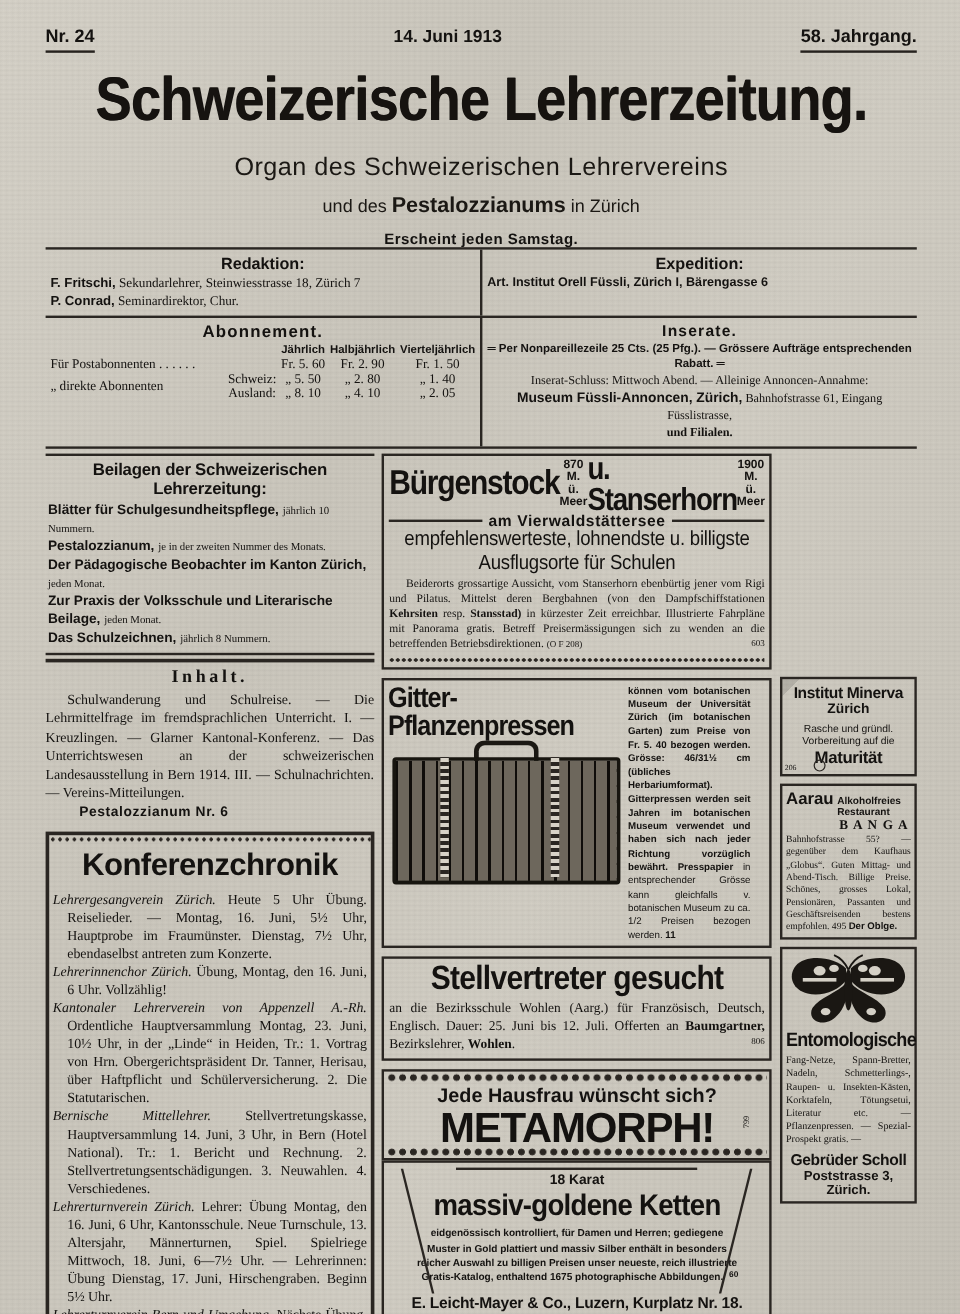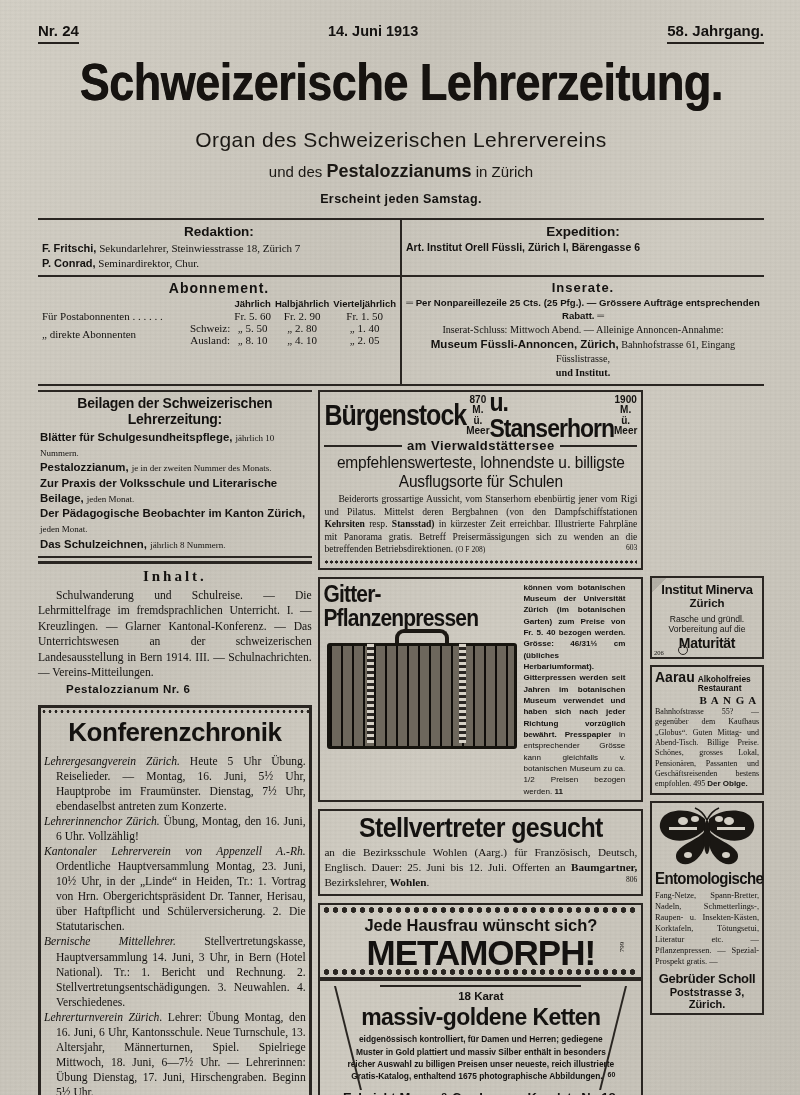--- a/index.html
+++ b/index.html
@@ -44,21 +44,21 @@
     transform:scaleY(1.14);
     transform-origin:center top;
     text-shadow:0.6px 0 0 #161310;
   }
   .subt1{text-align:center;font-family:"Liberation Sans", sans-serif;font-size:21px;margin-top:26px;letter-spacing:0.4px;color:#1b1814;}
   .subt2{text-align:center;font-family:"Liberation Sans", sans-serif;font-size:15px;margin-top:9px;color:#1b1814;}
   .subt2 b{font-size:18px;}
   .subt3{text-align:center;font-family:"Liberation Sans", sans-serif;font-size:12.5px;font-weight:bold;margin-top:10px;letter-spacing:0.4px;}
 
   
-  .redbox{margin-top:12px;border-top:2.5px solid #2a2622;border-bottom:2.5px solid #2a2622;display:flex;}
+  .redbox{margin-top:0;border-top:2.5px solid #2a2622;border-bottom:2.5px solid #2a2622;display:flex;}
   .redbox .half{flex:1;padding:4px 4px 5px;}
   .redbox .half.left{border-right:2px solid #2a2622;}
   .hd{font-family:"Liberation Sans", sans-serif;font-weight:bold;font-size:13.5px;text-align:center;margin-bottom:2px;}
   .redline{font-size:11px;line-height:1.32;}
   .redline b{font-family:"Liberation Sans", sans-serif;font-size:11px;}
 
   
   .abobox{display:flex;border-bottom:2.5px solid #2a2622;}
   .abobox .left{width:50%;padding:3px 2px 4px;border-right:2px solid #2a2622;}
   .abobox .right{width:50%;padding:3px 2px 4px;}
@@ -258,34 +258,34 @@
           </table>
     </div>
     <div class="right">
       <div class="hd" style="font-size:13px;letter-spacing:1px">Inserate.</div>
       <div class="insline b1">═ <span>Per Nonpareillezeile 25 Cts. (25 Pfg.).  —  Grössere Aufträge entsprechenden Rabatt.</span> ═</div>
       <div class="insline b2">Inserat-Schluss: Mittwoch Abend. — Alleinige Annoncen-Annahme:</div>
       <div class="insline b3">
         <b>Museum Füssli-Annoncen, Zürich,</b>
         <span>Bahnhofstrasse 61, Eingang Füsslistrasse,</span>
       </div>
-      <div class="insline b3 bold">und Institut.</div>
+      <div class="insline b3 bold">und Filialen.</div>
     </div>
   </div>
 
   <div class="cols">
 
     <div class="col1">
 
       <div class="beil">
         <h3>Beilagen der Schweizerischen Lehrerzeitung:</h3>
         <p><span>Blätter für Schulgesundheitspflege,</span> <span class="sm">jährlich 10 Nummern.</span></p>
         <p><span>Pestalozzianum,</span> <span class="sm">je in der zweiten Nummer des Monats.</span></p>
+        <p><span>Der Pädagogische Beobachter im Kanton Zürich,</span> <span class="sm">jeden Monat.</span></p>
         <p><span>Zur Praxis der Volksschule und Literarische Beilage,</span> <span class="sm">jeden Monat.</span></p>
-        <p><span>Der Pädagogische Beobachter im Kanton Zürich,</span> <span class="sm">jeden Monat.</span></p>
         <p><span>Das Schulzeichnen,</span> <span class="sm">jährlich 8 Nummern.</span></p>
       </div>
 
       <div class="inhalt">
         <h3>Inhalt.</h3>
         <p>Schulwanderung und Schulreise. — Die Lehrmittelfrage im fremdsprachlichen Unterricht. I. — Kreuzlingen. — Glarner Kantonal-Konferenz. — Das Unterrichtswesen an der schweizerischen Landesausstellung in Bern 1914. III. — Schulnachrichten. — Vereins-Mitteilungen.</p>
         <p class="pest">Pestalozzianum Nr. 6</p>
       </div>
 
       <div class="kbox">

